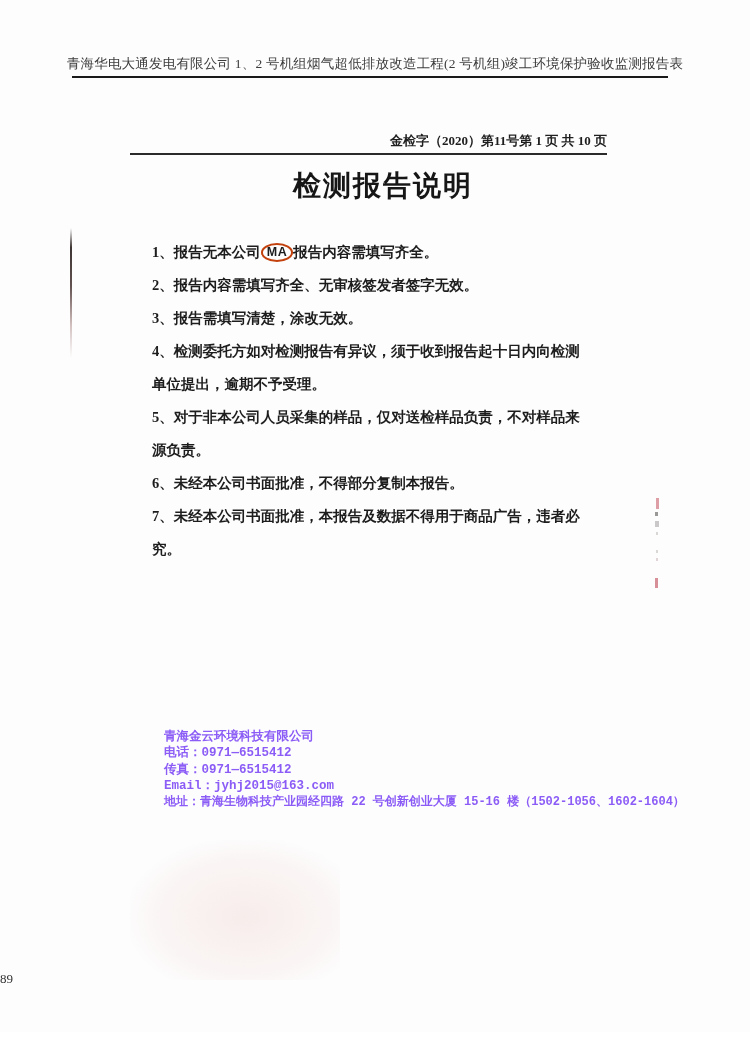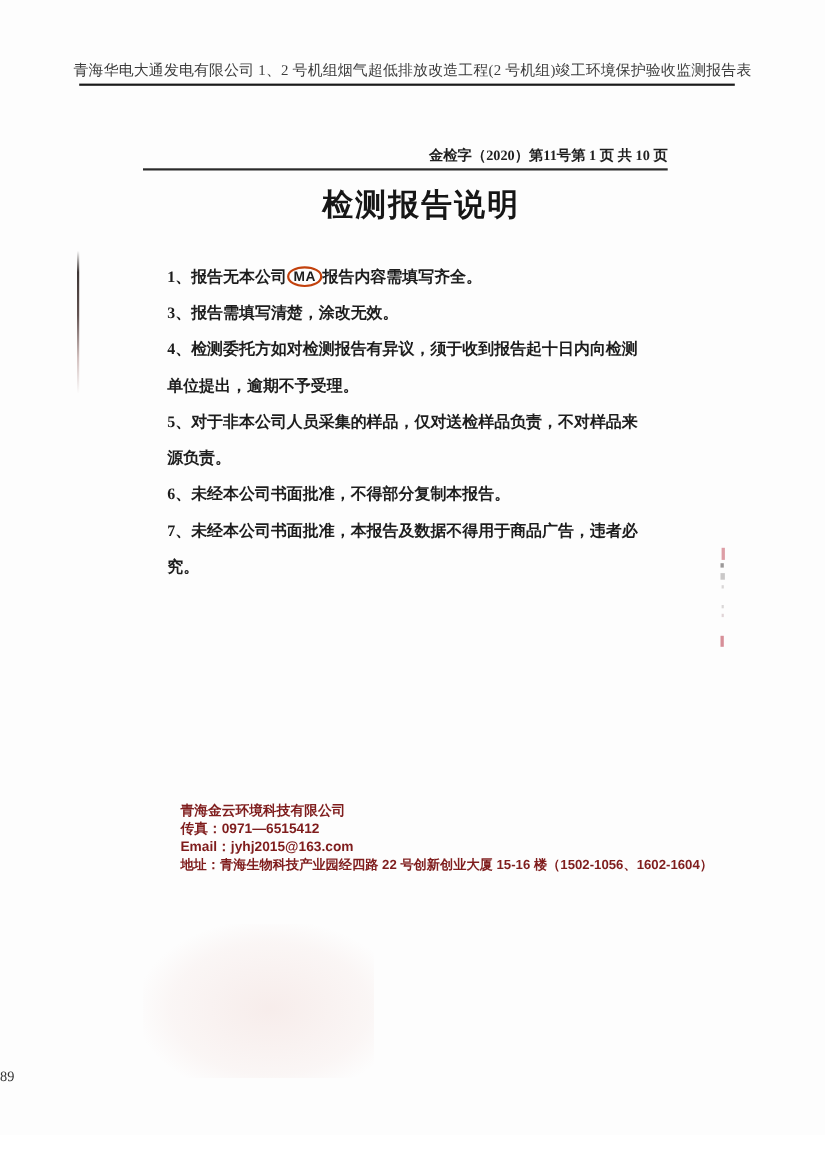--- a/index.html
+++ b/index.html
@@ -88,25 +88,25 @@
     line-height: 15px;
     padding: 0 4px;
     letter-spacing: 0.5px;
     vertical-align: 1px;
     white-space: nowrap;
   }
   .contact {
     position: absolute;
     top: 729px;
     left: 164px;
-    font-family: Liberation Sans, sans-serif;
+    font-family: Liberation Mono, monospace;
     font-size: 12.5px;
     line-height: 16.3px;
     font-weight: bold;
-    color: #7f1d1d;
+    color: #8b5cf6;
     white-space: nowrap;
   }
   .contact p { margin: 0; }
   .contact .address-line { font-size: 12px; text-align: right; }
   .page-num {
     position: absolute;
     top: 971px;
     left: 0;
     width: 724px;
     text-align: left;
@@ -160,32 +160,34 @@
     <span>金检字（2020）第11号</span>
     <span>第 1 页 共 10 页</span>
   </div>
 
   <div class="rule-meta"></div>
 
   <div class="doc-title">检测报告说明</div>
 
   <div class="notes">
     <p class="note"><span>1、</span><span>报告无本公司</span><span class="cma">MA</span><span>报告内容需填写齐全。</span></p>
+    <p class="note"><span>2、</span><span>报告内容需填写齐全、无审核签发者签字无效。</span></p>
     <p class="note"><span>3、</span><span>报告需填写清楚，涂改无效。</span></p>
     <p class="note"><span>4、</span><span>检测委托方如对检测报告有异议，须于收到报告起十日内向检测
 单位提出，逾期不予受理。</span></p>
     <p class="note"><span>5、</span><span>对于非本公司人员采集的样品，仅对送检样品负责，不对样品来
 源负责。</span></p>
     <p class="note"><span>6、</span><span>未经本公司书面批准，不得部分复制本报告。</span></p>
     <p class="note"><span>7、</span><span>未经本公司书面批准，本报告及数据不得用于商品广告，违者必
 究。</span></p>
   </div>
 
   <div class="contact">
     <p>青海金云环境科技有限公司</p>
+    <p><span>电话：</span><span>0971—6515412</span></p>
     <p><span>传真：</span><span>0971—6515412</span></p>
     <p><span>Email：</span><span>jyhj2015@163.com</span></p>
     <p class="address-line"><span>地址：</span><span>青海生物科技产业园经四路 22 号创新创业大厦 15-16 楼（1502-1056、1602-1604）</span></p>
   </div>
 
   <div class="page-num">89</div>
 
   <div class="scratch-line"></div>
   <div class="smudge"></div>
   <div class="mark mark-a"></div>

